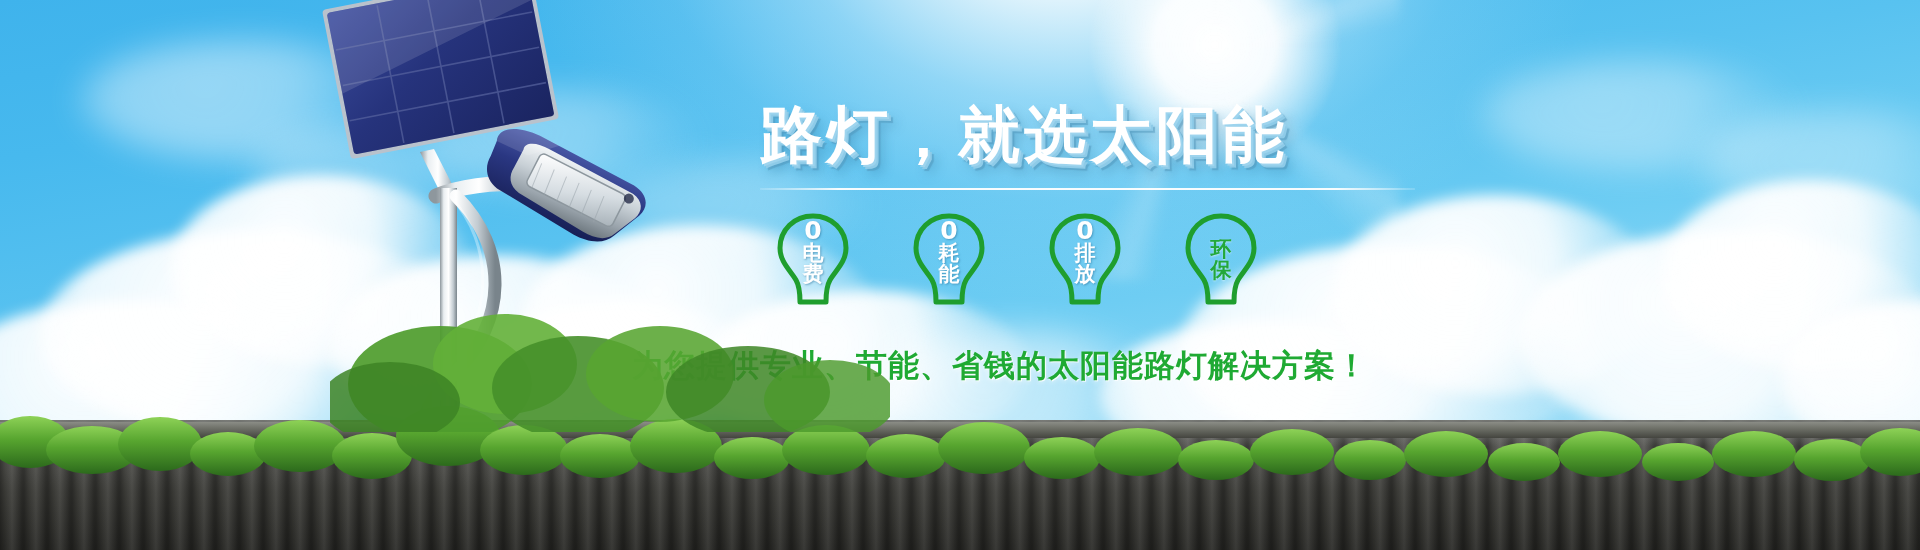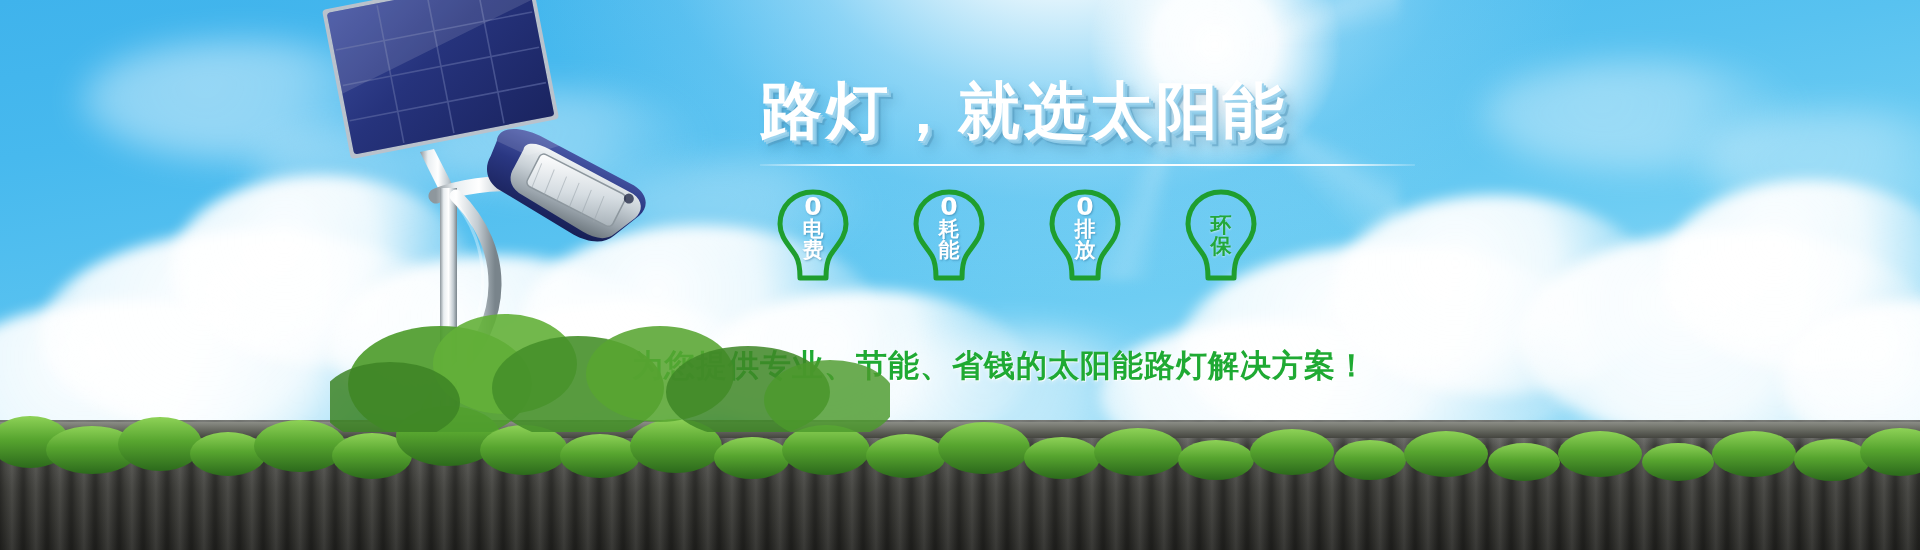--- a/index.html
+++ b/index.html
@@ -97,21 +97,21 @@
   .c15 { left:420px;  top:90px;  width:280px; height:100px; opacity:.35; }
   .c16 { left:1480px; top:60px;  width:320px; height:110px; opacity:.38; }
   .c17 { left:1700px; top:110px; width:280px; height:110px; opacity:.34; }
   .c18 { left:610px;  top:160px; width:260px; height:90px;  opacity:.30; }
   .c19 { left:250px;  top:130px; width:240px; height:90px;  opacity:.32; }
   .c20 { left:870px;  top:330px; width:300px; height:130px; opacity:.55; }
 
   
   .copy {
     position:absolute;
-    left:760px; top:80px;
+    left:760px; top:104px;
     width:700px;
   }
   .headline {
     font-size:62px;
     font-weight:bold;
     color:#ffffff;
     letter-spacing:4px;
     line-height:1;
     white-space:nowrap;
     text-shadow:

